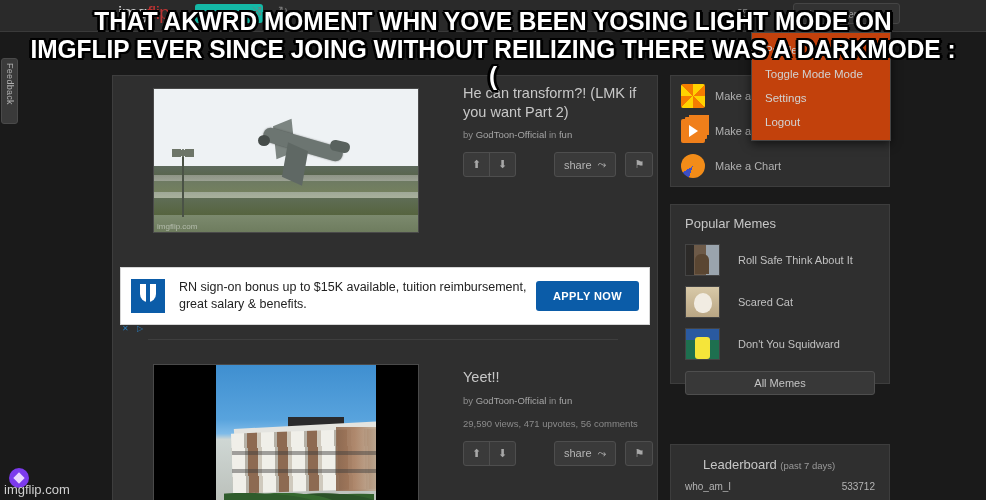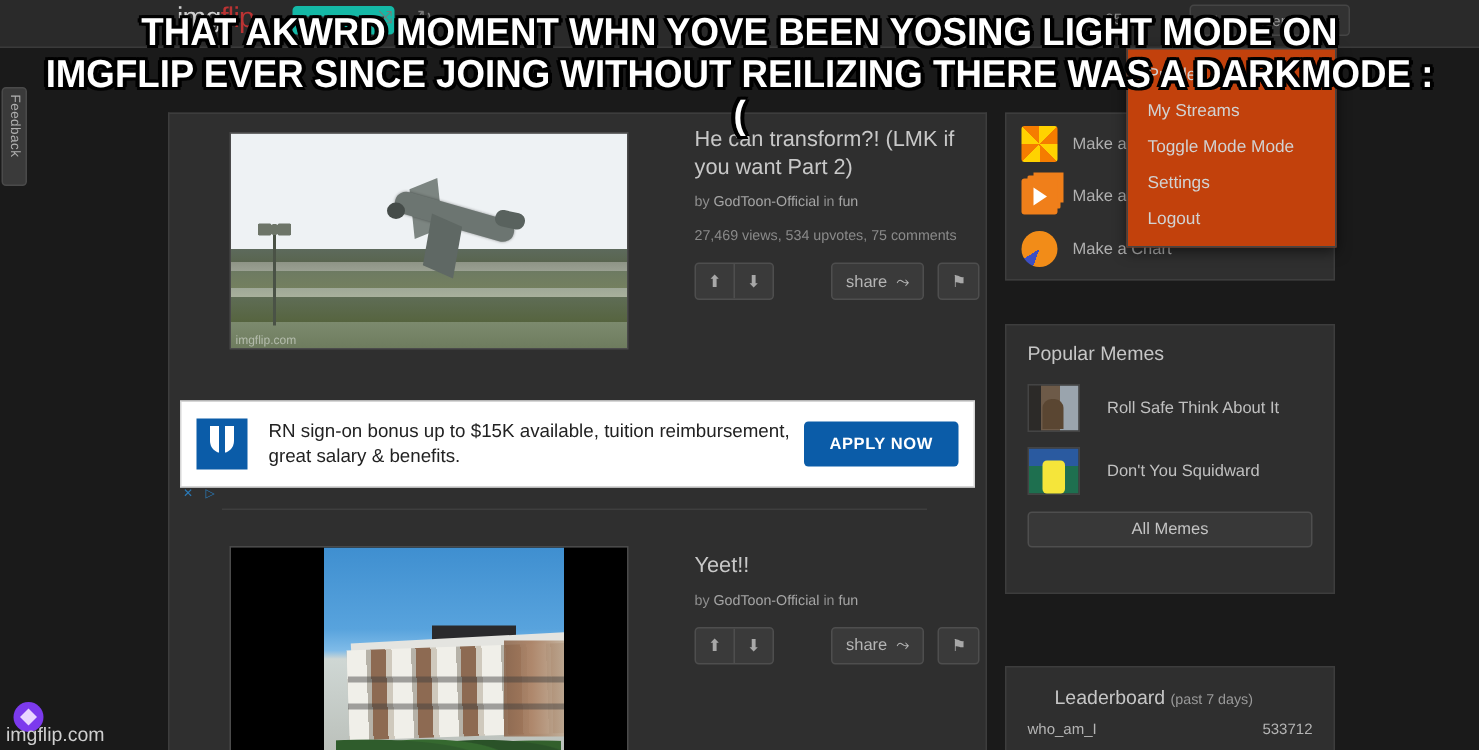--- a/index.html
+++ b/index.html
@@ -461,21 +461,21 @@
     border-left: 9px solid #fff;
     border-top: 6px solid transparent;
     border-bottom: 6px solid transparent;
   }
   .ico-chart {
     border-radius: 50%;
     background: conic-gradient(from 200deg, #3d4fc4 0deg 38deg, #f28c18 38deg 360deg);
   }
 
   .panel-memes {
-    left: 670px; top: 216px;
+    left: 670px; top: 204px;
     width: 220px; height: 180px;
   }
   .panel-title {
     font-size: 13px;
     color: #c6c6c6;
     margin: 11px 0 8px 14px;
   }
   .meme-row {
     display: flex;
     align-items: center;
@@ -673,21 +673,20 @@
         </div>
       </div>
       <div class="post-meta" style="top:8px">
         <div class="post-title">He can transform?! (LMK if you want Part 2)</div>
         <div class="post-by">
           <span>by</span>
           <b>GodToon-Official</b>
           <span>in</span>
           <b>fun</b>
         </div>
-        <div class="post-stats">27,469 views, 534 upvotes, 75 comments</div>
         <div class="post-actions">
           <div class="votebox">
             <div class="votebtn up">⬆</div>
             <div class="votebtn dn">⬇</div>
           </div>
           <div class="sharebtn">
             <span>share</span>
             <span>⤳</span>
           </div>
           <div class="flagbtn">
@@ -713,20 +712,21 @@
         </div>
       </div>
       <div class="post-meta" style="top:16px">
         <div class="post-title">Yeet!!</div>
         <div class="post-by">
           <span>by</span>
           <b>GodToon-Official</b>
           <span>in</span>
           <b>fun</b>
         </div>
+        <div class="post-stats">29,590 views, 471 upvotes, 56 comments</div>
         <div class="post-actions">
           <div class="votebox">
             <div class="votebtn up">⬆</div>
             <div class="votebtn dn">⬇</div>
           </div>
           <div class="sharebtn">
             <span>share</span>
             <span>⤳</span>
           </div>
           <div class="flagbtn">
@@ -762,40 +762,43 @@
     </div>
   </div>
 
   <div class="side-panel panel-memes">
     <div class="panel-title">Popular Memes</div>
     <div class="meme-row">
       <div class="meme-thumb th-rollsafe"></div>
       <span class="meme-label">Roll Safe Think About It</span>
     </div>
     <div class="meme-row">
+      <div class="meme-thumb th-cat"></div>
+      <span class="meme-label">Scared Cat</span>
+    </div>
+    <div class="meme-row">
       <div class="meme-thumb th-squid"></div>
       <span class="meme-label">Don't You Squidward</span>
     </div>
     <div class="allmemes">All Memes</div>
   </div>
 
   <div class="side-panel panel-leader">
     <div class="leader-title">
       <span>Leaderboard</span>
       <span class="sub">(past 7 days)</span>
     </div>
     <div class="leader-row">
       <span>who_am_I</span>
       <span>533712</span>
     </div>
   </div>
 
   <div class="dropdown">
     <div class="dd-item">Profile</div>
-    <div class="dd-item">My Streams</div>
     <div class="dd-item">Toggle Mode Mode</div>
     <div class="dd-item">Settings</div>
     <div class="dd-item">Logout</div>
   </div>
 
   <div class="wm-dot"></div>
   <div class="wm-bl">imgflip.com</div>
 
   <div class="caption">
     <span>THAT AKWRD MOMENT WHN YOVE BEEN YOSING LIGHT MODE ON</span>

